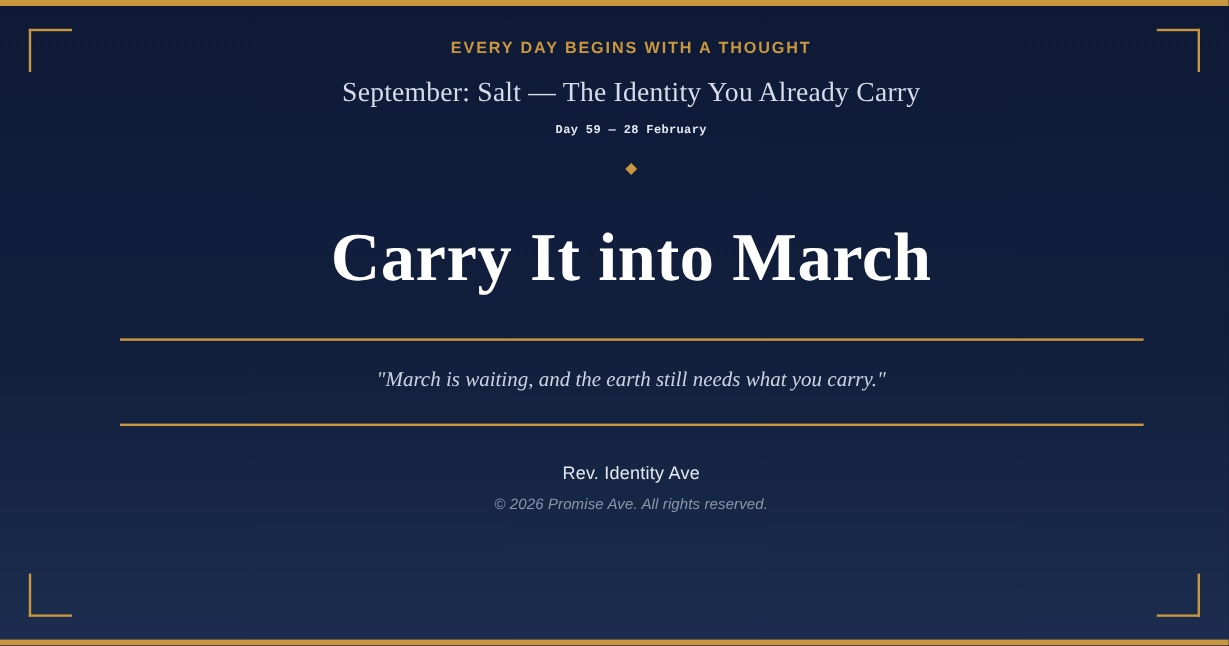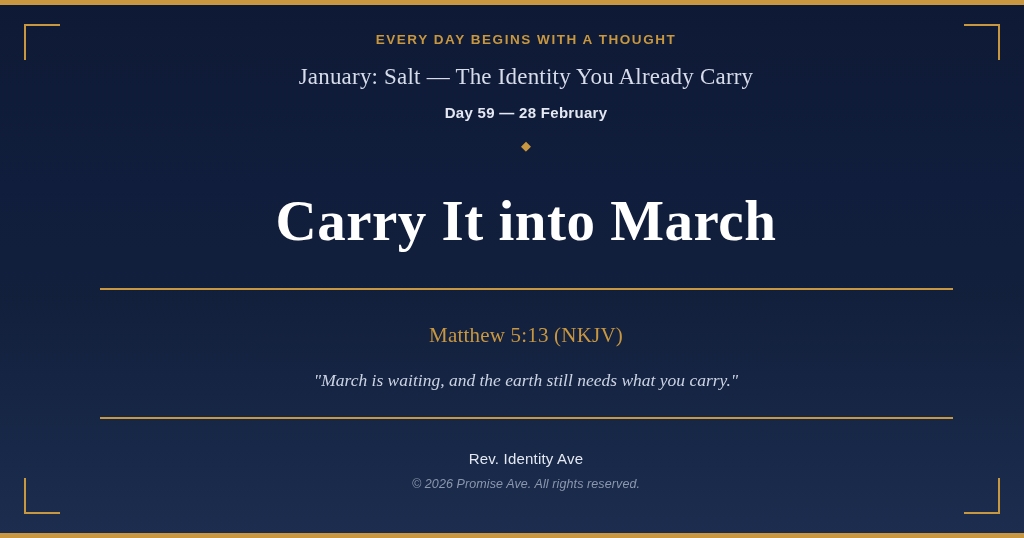--- a/index.html
+++ b/index.html
@@ -71,22 +71,22 @@
     margin: 17px 0 0 0;
     font-family: "Liberation Serif", serif;
     font-size: 23px;
     font-weight: normal;
     color: #d6dcea;
     letter-spacing: 0.2px;
   }
 
   .day-line {
     margin: 14px 0 0 0;
-    font-family: Liberation Sans, sans-serif;
-    font-size: 15px;
+    font-family: Liberation Mono, monospace;
+    font-size: 10px;
     font-weight: bold;
     color: #e3e8f2;
     letter-spacing: 0.3px;
   }
 
   .ornament {
     margin: 18px 0 0 0;
     font-size: 13px;
     line-height: 1;
     color: #c8973f;
@@ -157,31 +157,30 @@
 
   <div class="corner tl"></div>
   <div class="corner tr"></div>
   <div class="corner bl"></div>
   <div class="corner br"></div>
 
   <div class="content">
 
     <div class="eyebrow">EVERY DAY BEGINS WITH A THOUGHT</div>
 
-    <div class="series-title">January: Salt — The Identity You Already Carry</div>
+    <div class="series-title">September: Salt — The Identity You Already Carry</div>
 
     <div class="day-line">Day 59 — 28 February</div>
 
     <div class="ornament">◆</div>
 
     <h1 class="main-title">Carry It into March</h1>
 
     <hr class="rule top-rule">
 
-    <div class="verse-ref">Matthew 5:13 (NKJV)</div>
 
     <div class="verse-text">"March is waiting, and the earth still needs what you carry."</div>
 
     <hr class="rule bottom-rule">
 
     <div class="author">Rev. Identity Ave</div>
 
     <div class="copyright">© 2026 Promise Ave. All rights reserved.</div>
 
   </div>

